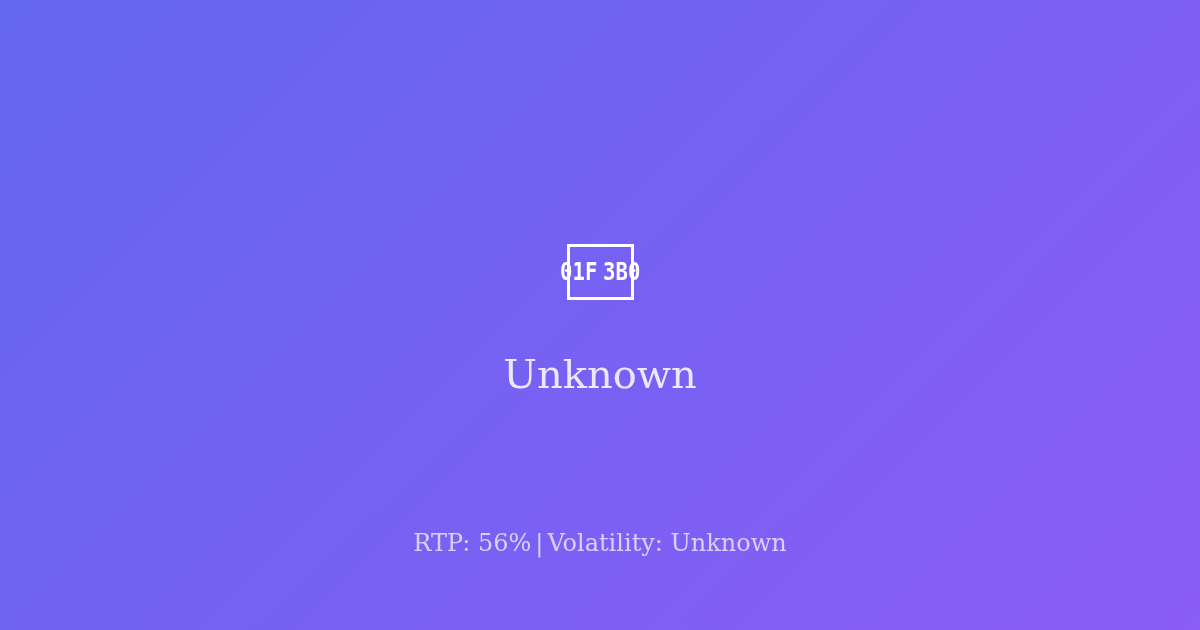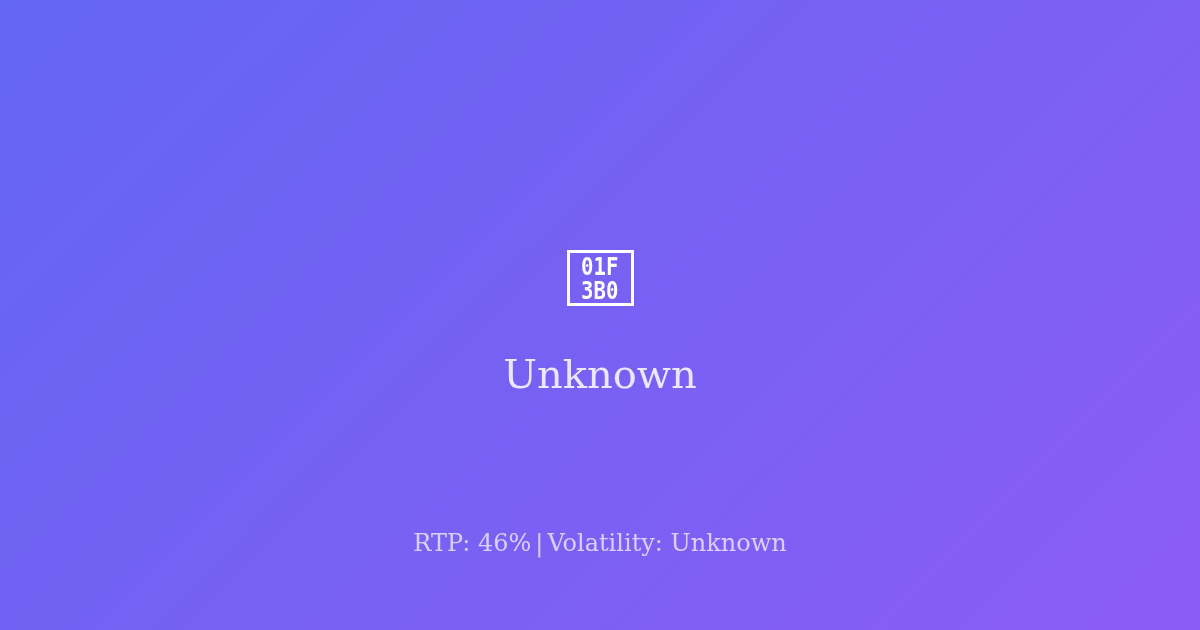--- a/index.html
+++ b/index.html
@@ -45,30 +45,29 @@
     font-size: 78px;
     line-height: 1.05;
     color: #ffffff;
     letter-spacing: 0px;
     white-space: nowrap;
   }
 
   
   .tofu-glyph {
     display: inline-flex;
-    flex-direction: column;
     align-items: center;
-    justify-content: flex-end;
+    justify-content: center;
     box-sizing: border-box;
     width: 67px;
     height: 56px;
     border: 3px solid #ffffff;
     flex: none;
     position: relative;
-    top: 18px;
+    top: 12px;
   }
 
   .tofu-glyph .hex-row {
     font-family: "DejaVu Sans Mono", "Liberation Mono", monospace;
     font-weight: 700;
     font-size: 24px;
     line-height: 24px;
     color: #ffffff;
     letter-spacing: 0px;
     transform: scaleX(0.86);
@@ -114,16 +113,16 @@
     <span class="tofu-glyph">
       <span class="hex-row">01F</span>
       <span class="hex-row">3B0</span>
     </span>
 
   </div>
 
   <div class="subtitle">Unknown</div>
 
   <div class="footer-meta">
-    <span>RTP: 46%</span><span class="sep">|</span><span>Volatility: Unknown</span>
+    <span>RTP: 56%</span><span class="sep">|</span><span>Volatility: Unknown</span>
   </div>
 
 </div>
 
 </body></html>

